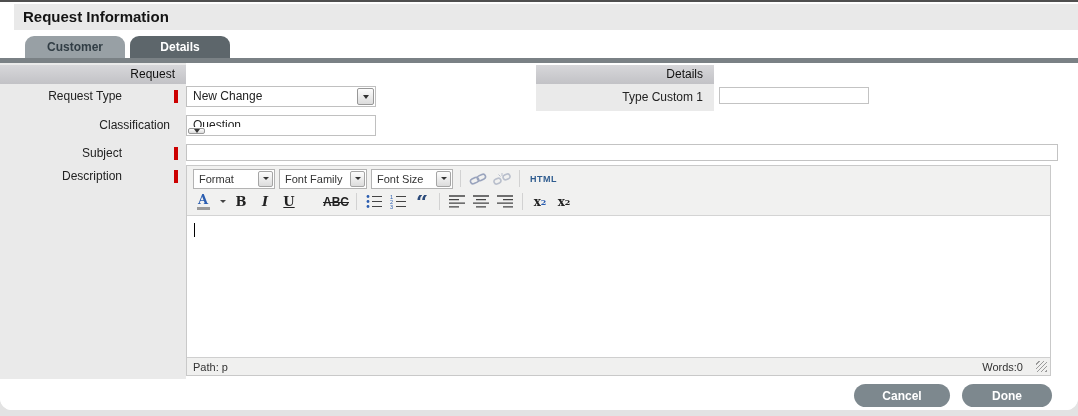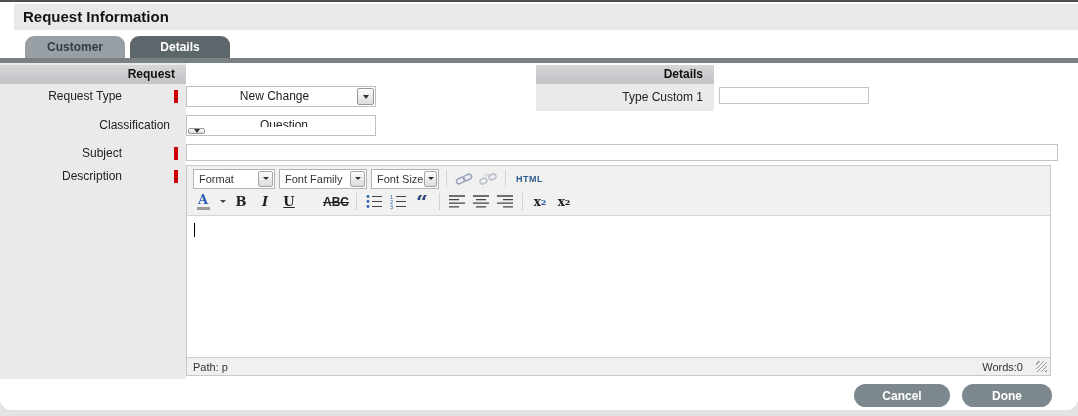--- a/index.html
+++ b/index.html
@@ -16,56 +16,56 @@
   .tab { position:absolute; top:34px; height:22px; line-height:22px; text-align:center;
          font-size:12px; font-weight:bold; border-radius:9px 9px 0 0; cursor:default; }
   .tab-customer { left:25px; width:100px; background:#98a0a5; color:#313d45; }
   .tab-details  { left:130px; width:100px; background:#5d666b; color:#ffffff; }
   .darkbar { position:absolute; top:56px; left:0; width:100%; height:5px; background:#7a8185; }
 
   
   .form { position:absolute; top:61px; left:0; width:1078px; height:316px; background:#ffffff; }
   .label-col { position:absolute; top:0; left:0; width:186px; height:316px; background:#eaeaea; }
   .sec-hdr { position:absolute; top:2px; height:19px; line-height:19px; text-align:right;
-             padding-right:11px; font-size:12px; font-weight:bold; color:#111;
+             padding-right:11px; font-size:12px; font-weight:normal; color:#111;
              background:linear-gradient(#d7d7da,#c2c2c6); }
   .sec-hdr.left  { left:0; width:186px; }
   .sec-hdr.right { left:536px; width:178px; }
   .tc-cell { position:absolute; top:21px; left:536px; width:178px; height:27px; background:#eaeaea; }
 
   .fld-label { position:absolute; left:0; width:186px; height:16px; display:flex;
                justify-content:flex-end; align-items:center; font-size:12px; color:#222;
                padding-right:8px;gap:48px; }
   .req { display:inline-block; width:4px; height:13px; background:#cc0000; margin-left:4px; }
   .tc-label { position:absolute; top:21px; left:536px; width:178px; height:27px; line-height:27px;
               text-align:right; padding-right:11px; font-size:12px; color:#222; }
 
   
   .combo { position:absolute; left:186px; width:190px; height:21px; background:#fff;
-           border:1px solid #c0c0c0; display:flex; align-items:stretch;text-align:center; }
+           border:1px solid #c0c0c0; display:flex; align-items:stretch; }
   .combo-text { flex:1; font-size:12px; color:#222; line-height:19px; padding-left:6px;
                 overflow:hidden; white-space:nowrap; }
   .combo-btn { width:17px; margin:1px; border:1px solid #989898; border-radius:2px;
                background:linear-gradient(#fdfdfd,#dcdcdc); display:flex; align-items:center;
                justify-content:center; }
   .tri { width:0; height:0; border-left:3px solid transparent; border-right:3px solid transparent;
          border-top:4px solid #333; }
 
   .text-input { position:absolute; border:1px solid #c3c3c3; background:#fff; font-size:12px;
                 padding:0 4px; outline:none; }
   .subject-input { left:186px; top:81px; width:872px; height:17px; }
   .tc-input { left:719px; top:24px; width:150px; height:17px; }
 
   
   .editor { position:absolute; left:186px; top:102px; width:865px; height:211px;
             border:1px solid #c9c9c9; background:#f1f1f0; display:flex; flex-direction:column; }
   .tb { display:flex; align-items:center; padding:3px 6px; height:25px; flex:0 0 auto; gap:4px; }
   .tb2 { padding-top:0; height:24px; }
   .mini-combo { height:20px; background:#fff; border:1px solid #b3b3b3; display:flex; align-items:stretch; }
-  .mc-format { width:82px; } .mc-family { width:88px; } .mc-size { width:68px; }
+  .mc-format { width:82px; } .mc-family { width:88px; } .mc-size { width:82px; }
   .mini-text { flex:1; font-size:11px; color:#333; line-height:18px; padding-left:5px; white-space:nowrap; }
   .mini-btn { width:15px; margin:1px; border:1px solid #a5a5a5; border-radius:2px;
               background:linear-gradient(#fdfdfd,#dcdcdc); display:flex; align-items:center; justify-content:center; }
   .mini-btn .tri { border-top-width:3px; }
   .sep { width:1px; height:17px; background:#d2d2d2; margin:0 3px; flex:0 0 auto; }
   .tbtn { min-width:20px; height:20px; display:flex; align-items:center; justify-content:center;
           border-radius:2px; flex:0 0 auto; }
   .html-btn { font-size:9px; font-weight:bold; letter-spacing:.5px; color:#2f5c8f; padding:0 3px; }
   .g-serif { font-family:"DejaVu Serif","Liberation Serif",serif; font-size:13px; font-weight:bold; color:#222; }
   .g-italic { font-style:italic; }

